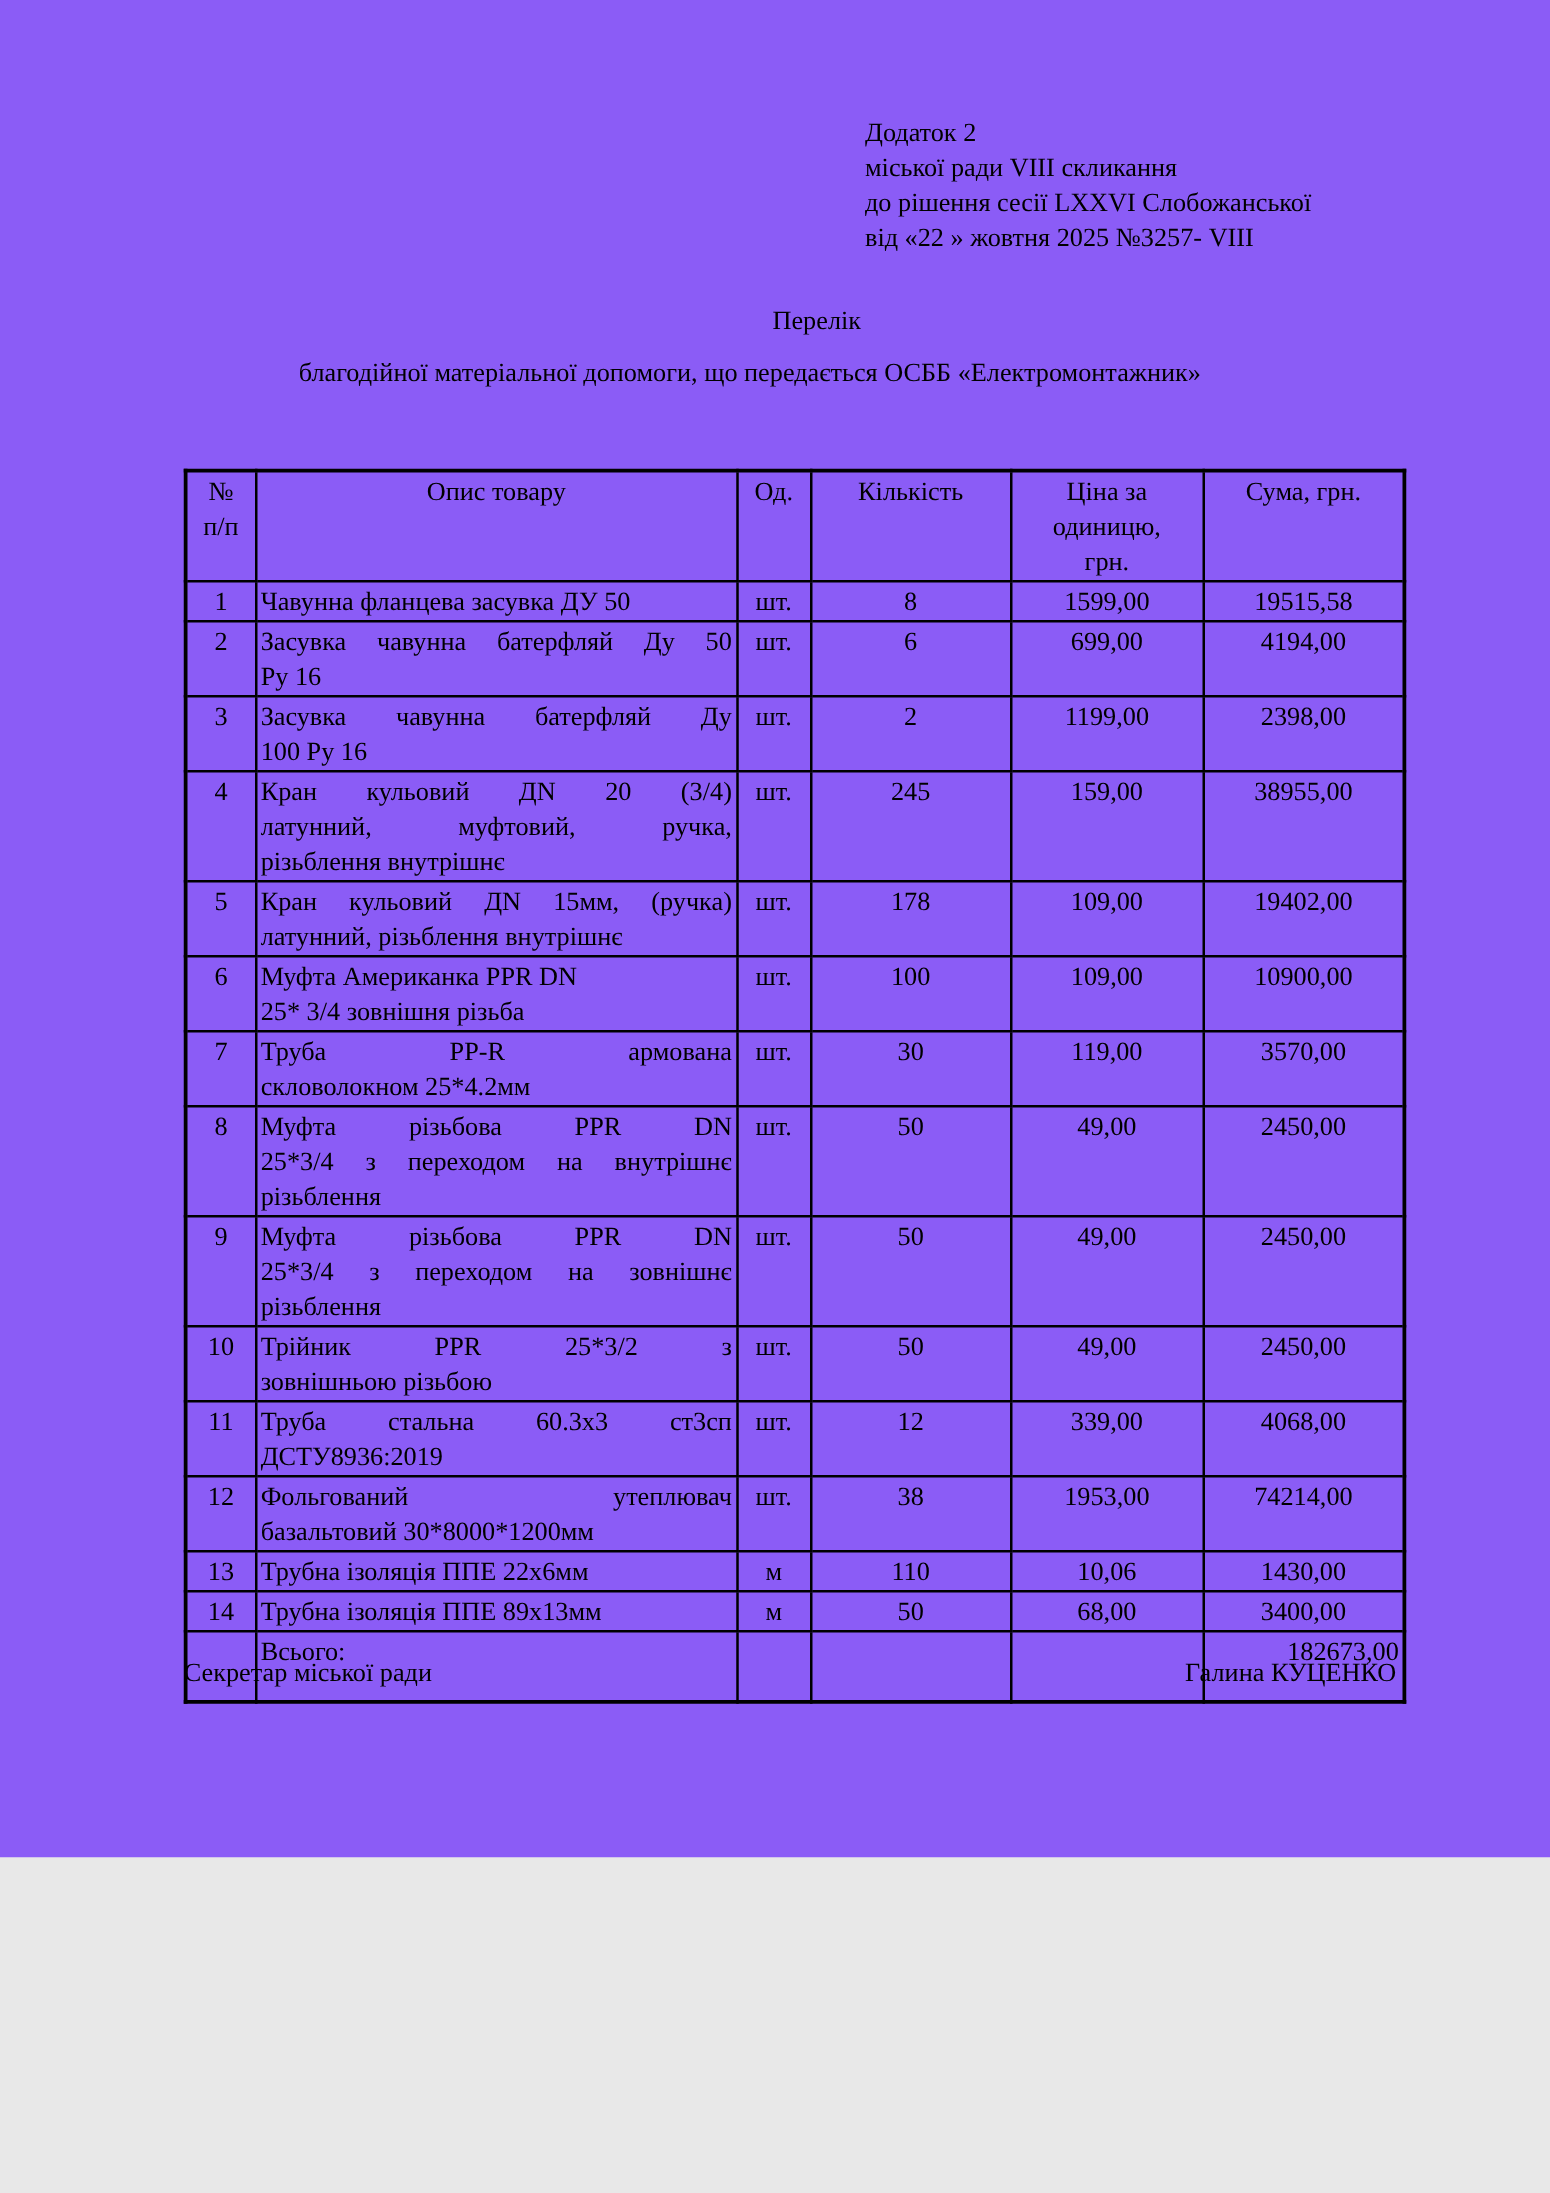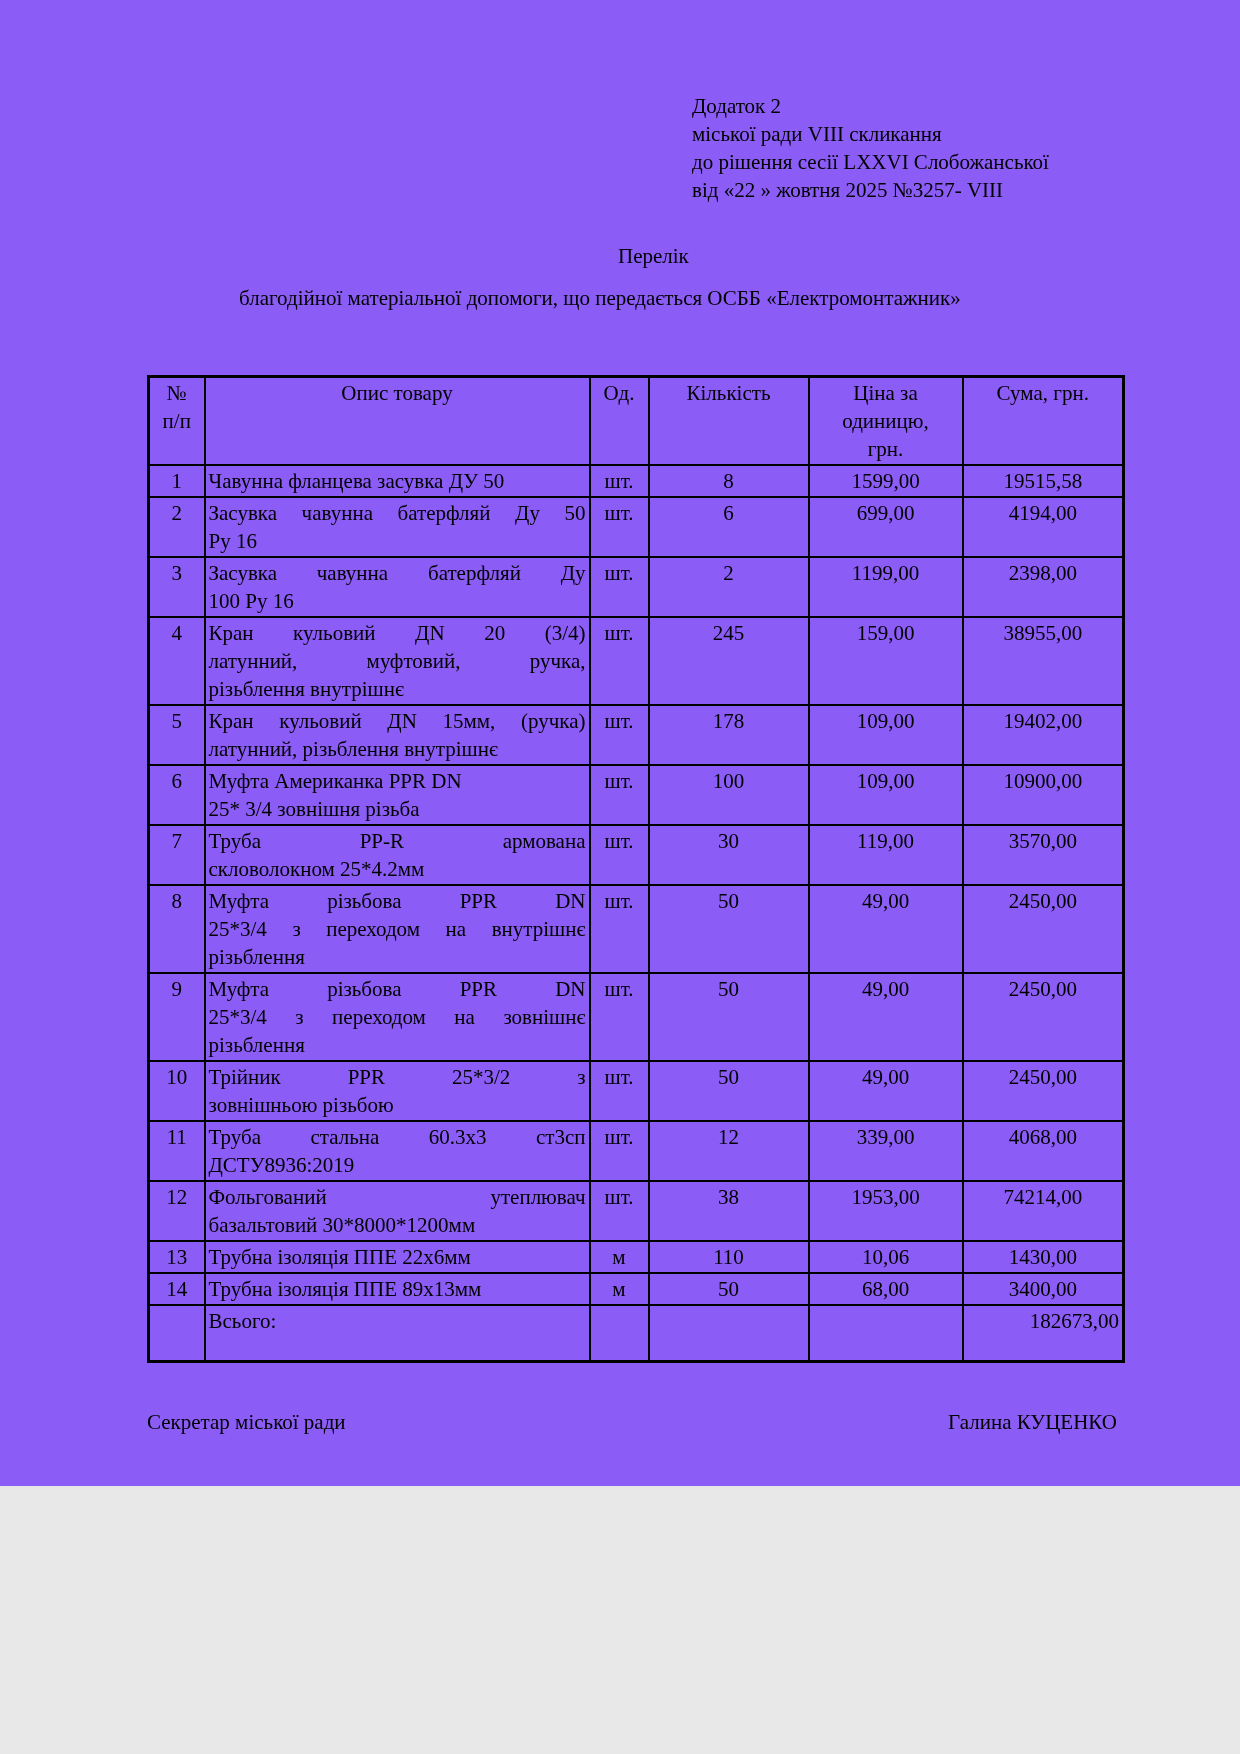--- a/index.html
+++ b/index.html
@@ -53,21 +53,21 @@
   .c-center { text-align: center; }
   .c-desc { text-align: left; padding-left: 8px; padding-right: 8px; }
   .dline { text-align: left; }
   .dline.just { text-align: justify; text-align-last: justify; font-family: Liberation Serif, serif; }
   .total-row td { height: 52px; }
   .total-label { text-align: left; font-weight: bold; padding-right: 10px; }
   .total-sum { text-align: right; font-weight: bold; }
   .doc-footer {
     position: absolute;
     left: 147px;
-    top: 1408px;
+    top: 1324px;
     width: 970px;
     display: flex;
     justify-content: space-between;
   }
 </style>
 </head>
 <body>
 
 <div class="page">
 

